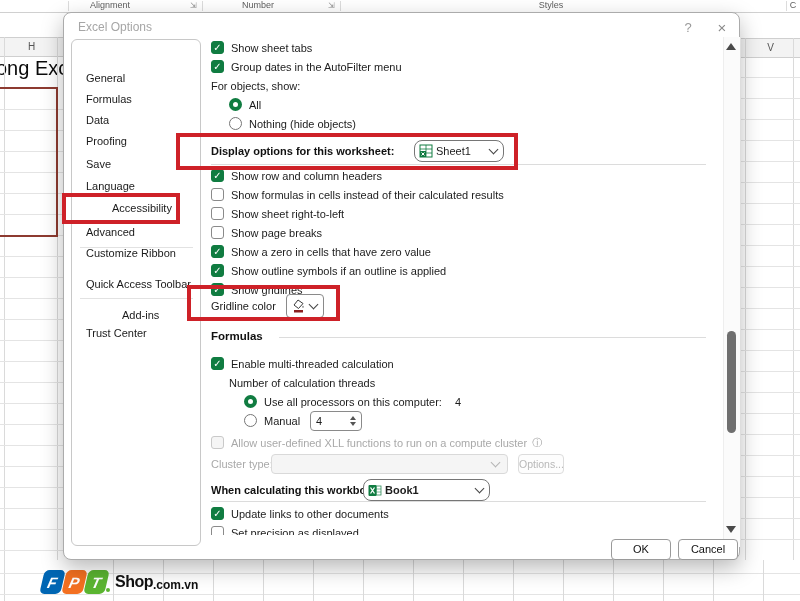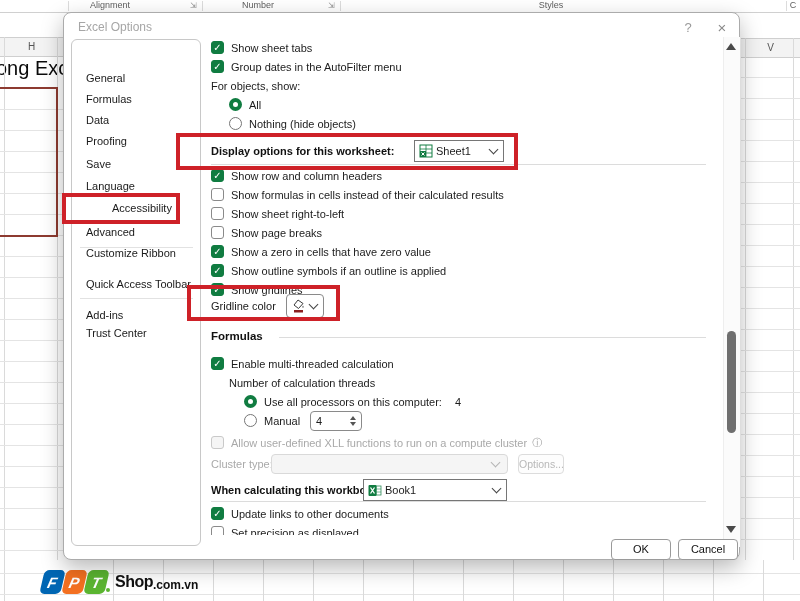--- a/index.html
+++ b/index.html
@@ -50,21 +50,21 @@
   .suffix{margin-left:13px;}
   .info{margin-left:5px;font-size:10px;color:#9a9a9a;}
 
   .spin{margin-left:10px;width:52px;height:20px;border:1px solid #8a8a8a;border-radius:4px;box-sizing:border-box;
         display:flex;align-items:center;justify-content:space-between;padding:0 5px;background:#fff;}
   .spin-arrows{display:flex;flex-direction:column;gap:2px;}
   .tri-up-s{width:0;height:0;border-left:3px solid transparent;border-right:3px solid transparent;border-bottom:4px solid #555;}
   .tri-dn-s{width:0;height:0;border-left:3px solid transparent;border-right:3px solid transparent;border-top:4px solid #555;}
 
   .hdr-row{position:absolute;height:22px;display:flex;align-items:center;font-size:11px;font-weight:bold;color:#111;}
-  .dropdown{position:absolute;top:0;height:22px;border:1px solid #767676;border-radius:0;background:#fff;box-sizing:border-box;
+  .dropdown{position:absolute;top:0;height:22px;border:1px solid #767676;border-radius:8px;background:#fff;box-sizing:border-box;
             display:flex;align-items:center;padding:0 6px 0 4px;font-size:11px;font-weight:normal;color:#1c1c1c;}
   .dropdown .lbl{margin:0 auto 0 3px;}
   .chev{width:6px;height:6px;border-right:1.5px solid #444;border-bottom:1.5px solid #444;transform:rotate(45deg);margin-top:-3px;flex:0 0 auto;}
   .rule{position:absolute;height:1px;background:#dcdcdc;}
   .section-h{position:absolute;font-size:11.5px;font-weight:bold;color:#111;}
 
   .combo-dis{position:absolute;left:60px;top:0;width:237px;height:20px;background:#f5f5f5;border:1px solid #d9d9d9;border-radius:4px;
              box-sizing:border-box;display:flex;align-items:center;justify-content:flex-end;padding-right:8px;}
   .chev-dis{width:6px;height:6px;border-right:1.5px solid #b5b5b5;border-bottom:1.5px solid #b5b5b5;transform:rotate(45deg);margin-top:-3px;}
   .btn-dis{position:absolute;left:307px;top:0;width:46px;height:20px;border:1px solid #dcdcdc;border-radius:4px;background:#fdfdfd;
@@ -202,21 +202,21 @@
           <div class="side-item" style="top: 29px;">General</div>
           <div class="side-item" style="top: 50px;">Formulas</div>
           <div class="side-item" style="top: 71px;">Data</div>
           <div class="side-item" style="top: 92px;">Proofing</div>
           <div class="side-item" style="top: 115px;">Save</div>
           <div class="side-item" style="top: 137px;">Language</div>
           <div class="side-item" style="top: 159px; padding-left: 39px;">Accessibility</div>
           <div class="side-item" style="top: 183px;">Advanced</div>
           <div class="side-item" style="top: 204px;">Customize Ribbon</div>
           <div class="side-item" style="top: 235px;">Quick Access Toolbar</div>
-          <div class="side-item" style="top: 266px;">Add-ins</div>
+          <div class="side-item" style="top: 266px; margin-left: 36px;">Add-ins</div>
           <div class="side-item" style="top: 284px;">Trust Center</div>
         </div>
       <div class="side-sep" style="top:207px;"></div>
       <div class="side-sep" style="top:258px;"></div>
     </div>
 
     <div class="rows" id="g1" style="left:147px;top:25px;">
         <div class="row" style="padding-left: 0px;">
           <span class="cb on">✓</span>
           <span>Show sheet tabs</span>
@@ -336,21 +336,21 @@
     <div class="abs" style="left:147px;top:441px;width:500px;height:20px;">
       <span class="dis-text" style="font-size:11px;line-height:20px;">Cluster type:</span>
       <div class="combo-dis">
           <span class="chev-dis"></span>
         </div>
       <div class="btn-dis">Options...</div>
     </div>
 
     <div class="hdr-row" style="left:147px;top:466px;width:500px;">
       <span>When calculating this workbook:</span>
-      <div class="dropdown" style="left:152px;width:144px;">
+      <div class="dropdown" style="left:152px;width:127px;font-weight:bold;">
         <svg width="14" height="13" viewBox="0 0 14 13">
           <rect x="8" y="2" width="5" height="9" fill="#fff" stroke="#2E8B57" stroke-width="0.8"></rect>
           <line x1="8" y1="5" x2="13" y2="5" stroke="#2E8B57" stroke-width="0.6"></line>
           <line x1="8" y1="8" x2="13" y2="8" stroke="#2E8B57" stroke-width="0.6"></line>
           <rect x="0.5" y="1" width="8" height="11" rx="1" fill="#107C41"></rect>
           <path d="M2.5 3.5 L6.5 9.5 M6.5 3.5 L2.5 9.5" stroke="#fff" stroke-width="1.3"></path>
         </svg>
         <span class="lbl">Book1</span>
         <span class="chev"></span>
       </div>

